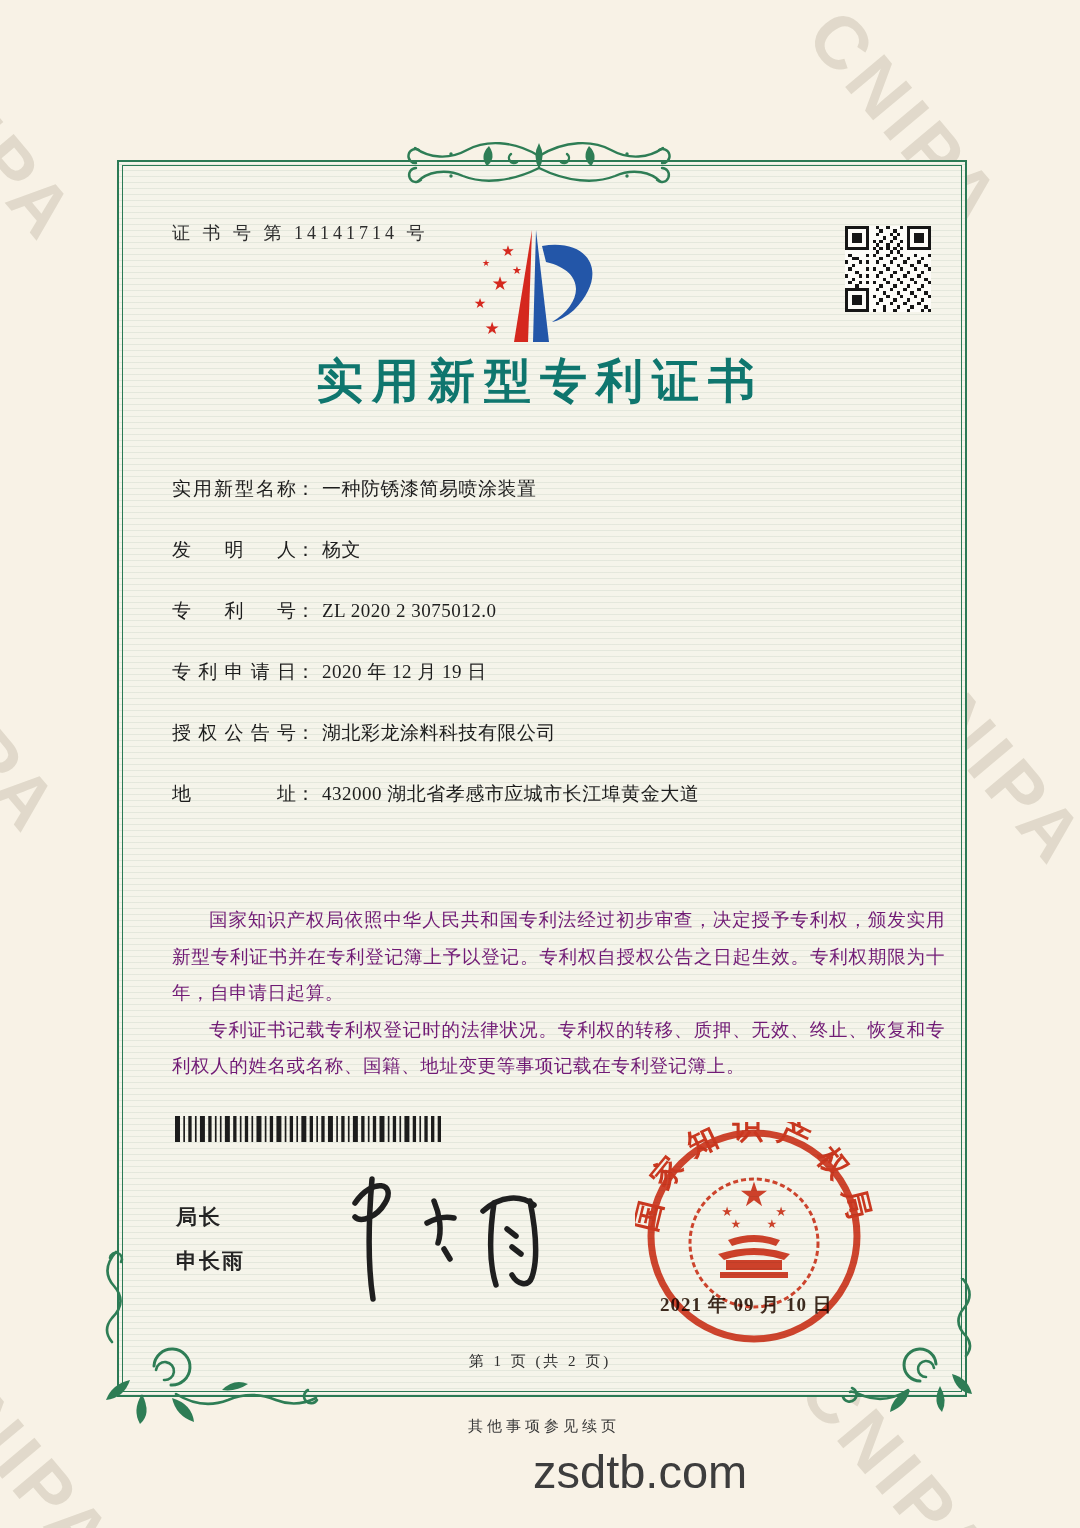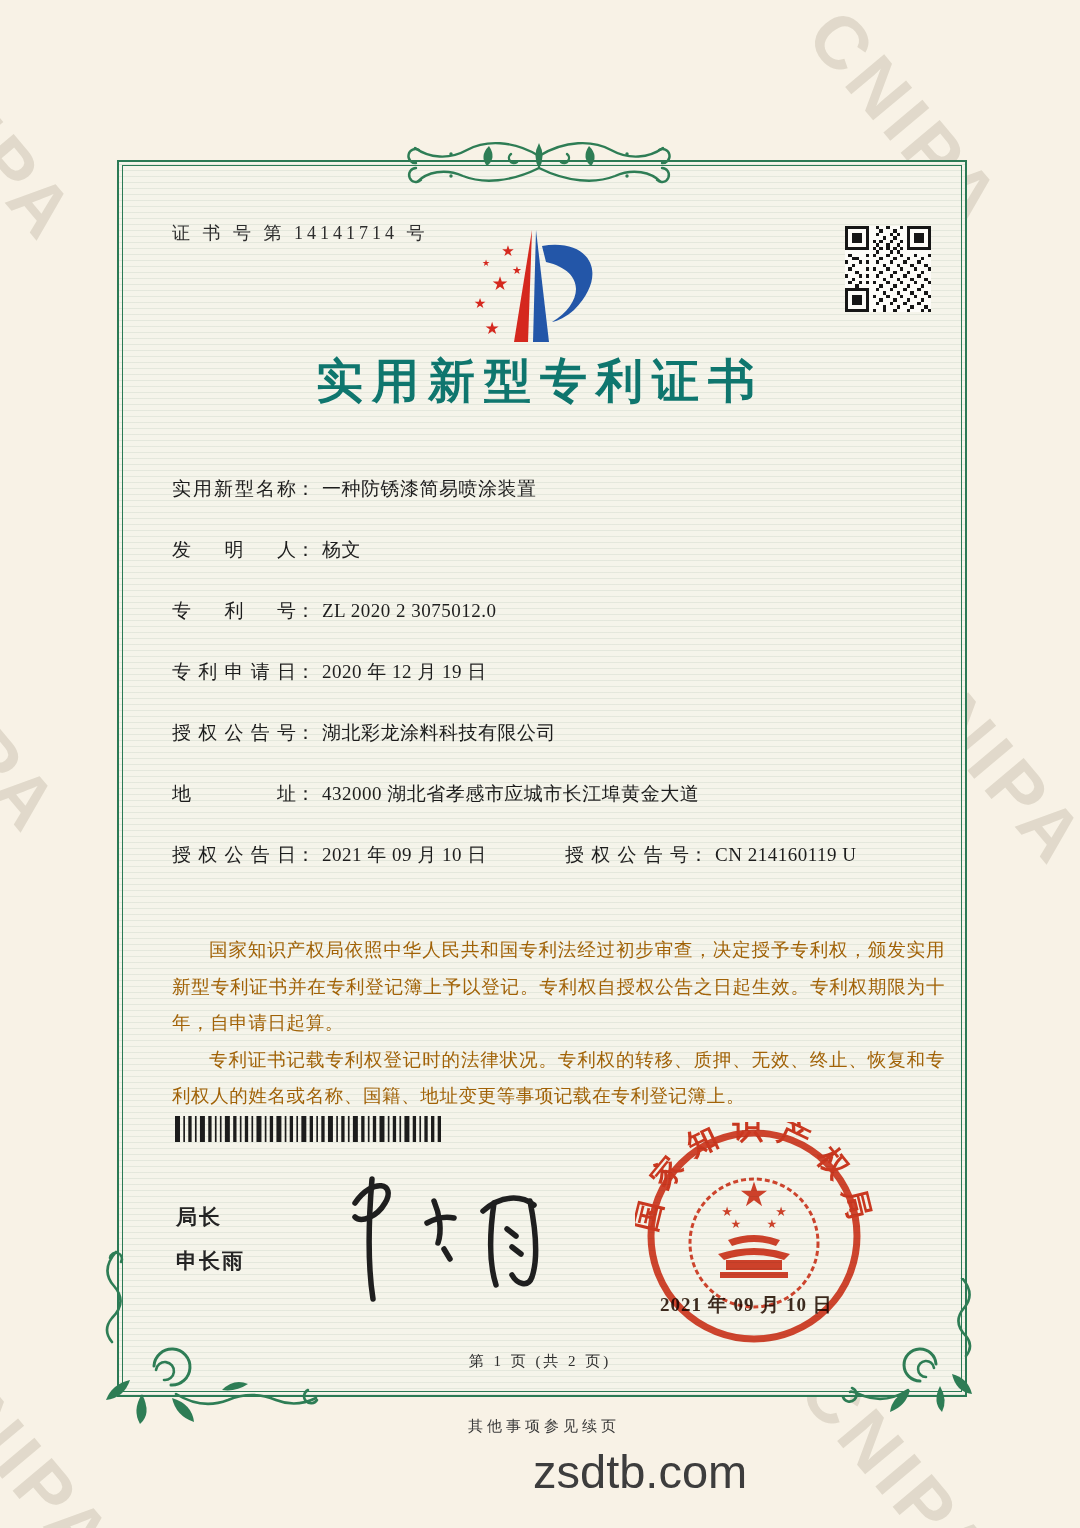--- a/index.html
+++ b/index.html
@@ -16,22 +16,22 @@
   .wm.small{font-size:62px;color:rgba(163,150,130,.20);}
   .wm.faint{font-size:62px;color:rgba(163,150,130,.14);}
   .cert-no{position:absolute;left:172px;top:221px;font-size:18px;letter-spacing:4px;color:#2d2d2d;}
   .title{position:absolute;left:0;right:0;top:350px;text-align:center;font-size:47px;font-weight:700;
          letter-spacing:9px;color:#0f766e;}
   .row{position:absolute;left:172px;font-size:19px;color:#1d1d1d;white-space:nowrap;}
   .fl{display:inline-block;width:124px;text-align:justify;text-align-last:justify;vertical-align:top;}
   .colon{display:inline-block;}
   .fv{display:inline-block;margin-left:7px;letter-spacing:.5px;}
   .grant-right{position:absolute;left:393px;top:0;white-space:nowrap;}
-  .paras{position:absolute;left:172px;top:932px;width:773px;font-size:18.5px;line-height:36.5px;
-         text-align:justify;color:#a16207;letter-spacing:.6px;}
+  .paras{position:absolute;left:172px;top:902px;width:773px;font-size:18.5px;line-height:36.5px;
+         text-align:justify;color:#701a75;letter-spacing:.6px;}
   .paras p{margin:0;text-indent:2em;}
   .signer-title{position:absolute;left:176px;top:1203px;font-size:21px;font-weight:600;color:#242424;
                 font-family:"Liberation Sans","DejaVu Sans",sans-serif;letter-spacing:2px;}
   .signer-name{position:absolute;left:176px;top:1247px;font-size:21px;font-weight:600;color:#242424;
                font-family:"Liberation Sans","DejaVu Sans",sans-serif;letter-spacing:2px;}
   .seal-date{position:absolute;left:660px;top:1292px;font-size:19px;font-weight:700;color:#3c2a1e;
              letter-spacing:1px;z-index:2;}
   .seal{position:absolute;left:635px;top:1122px;z-index:3;mix-blend-mode:multiply;}
   .page-info{position:absolute;left:0;right:0;top:1352px;text-align:center;font-size:15px;
              letter-spacing:3px;color:#2e2e2e;}
@@ -136,26 +136,20 @@
   <div class="row" style="top:659px;">
     <span class="fl">专利申请日</span><span class="colon">：</span><span class="fv">2020 年 12 月 19 日</span>
   </div>
   <div class="row" style="top:720px;">
     <span class="fl">授权公告号</span><span class="colon">：</span><span class="fv">湖北彩龙涂料科技有限公司</span>
   </div>
   <div class="row" style="top:781px;">
     <span class="fl">地址</span><span class="colon">：</span><span class="fv">432000 湖北省孝感市应城市长江埠黄金大道</span>
   </div>
 
-  <div class="row" style="top:842px;width:780px;">
-    <span class="fl">授权公告日</span><span class="colon">：</span><span class="fv">2021 年 09 月 10 日</span>
-    <span class="grant-right">
-      <span class="fl">授权公告号</span><span class="colon">：</span><span class="fv">CN 214160119 U</span>
-    </span>
-  </div>
 
   <div class="paras">
     <p>国家知识产权局依照中华人民共和国专利法经过初步审查，决定授予专利权，颁发实用新型专利证书并在专利登记簿上予以登记。专利权自授权公告之日起生效。专利权期限为十年，自申请日起算。</p>
     <p>专利证书记载专利权登记时的法律状况。专利权的转移、质押、无效、终止、恢复和专利权人的姓名或名称、国籍、地址变更等事项记载在专利登记簿上。</p>
   </div>
 
   <svg style="position:absolute;left:175px;top:1116px;" width="266" height="26" viewBox="0 0 160 16" preserveAspectRatio="none">
     <path fill="#1c1c1c" d="M0 0h3v16H0z M5 0h1v16H5z M8 0h2v16H8z M12 0h1v16H12z M15 0h3v16H15z M20 0h2v16H20z M24 0h1v16H24z M27 0h1v16H27z M30 0h3v16H30z M35 0h2v16H35z M39 0h1v16H39z M42 0h2v16H42z M46 0h1v16H46z M49 0h3v16H49z M54 0h1v16H54z M57 0h2v16H57z M61 0h3v16H61z M66 0h1v16H66z M69 0h2v16H69z M73 0h1v16H73z M76 0h3v16H76z M81 0h2v16H81z M85 0h1v16H85z M88 0h2v16H88z M92 0h3v16H92z M97 0h1v16H97z M100 0h2v16H100z M104 0h1v16H104z M107 0h3v16H107z M112 0h2v16H112z M116 0h1v16H116z M119 0h2v16H119z M123 0h3v16H123z M128 0h1v16H128z M131 0h2v16H131z M135 0h1v16H135z M138 0h3v16H138z M143 0h2v16H143z M147 0h1v16H147z M150 0h2v16H150z M154 0h2v16H154z M158 0h2v16H158z"></path>
   </svg>
 

